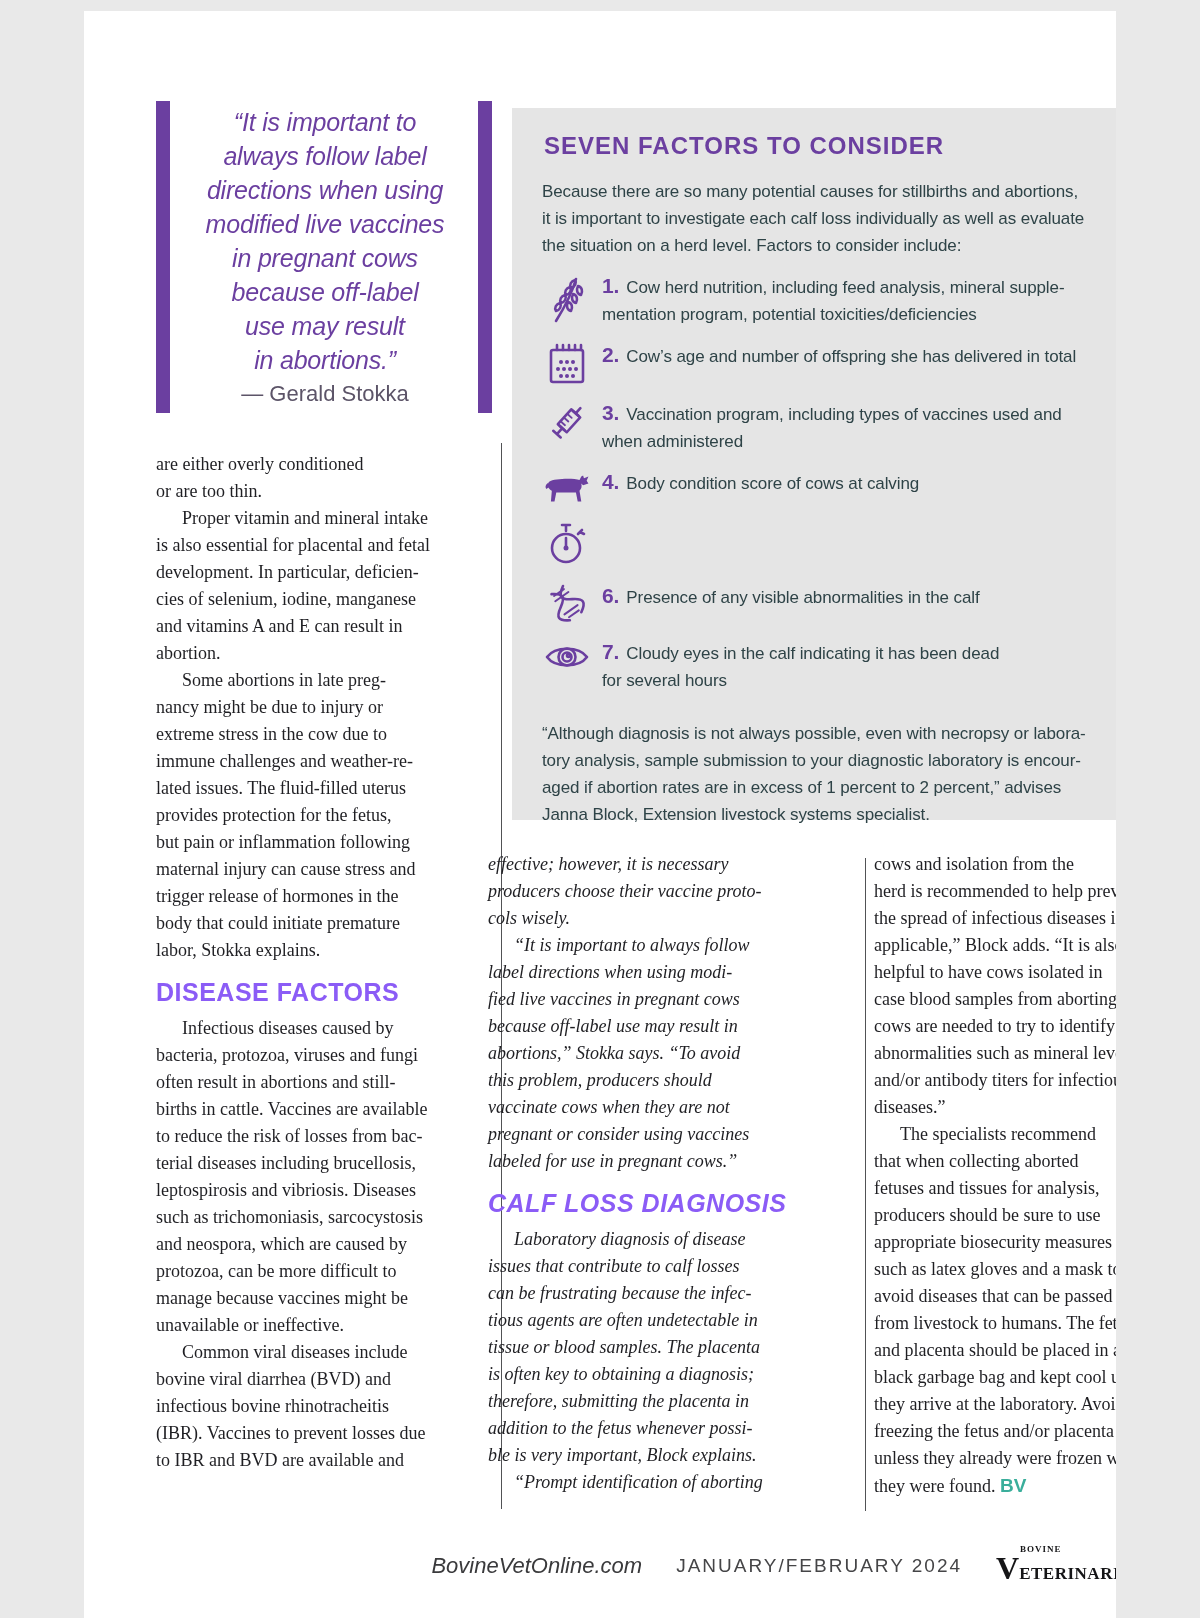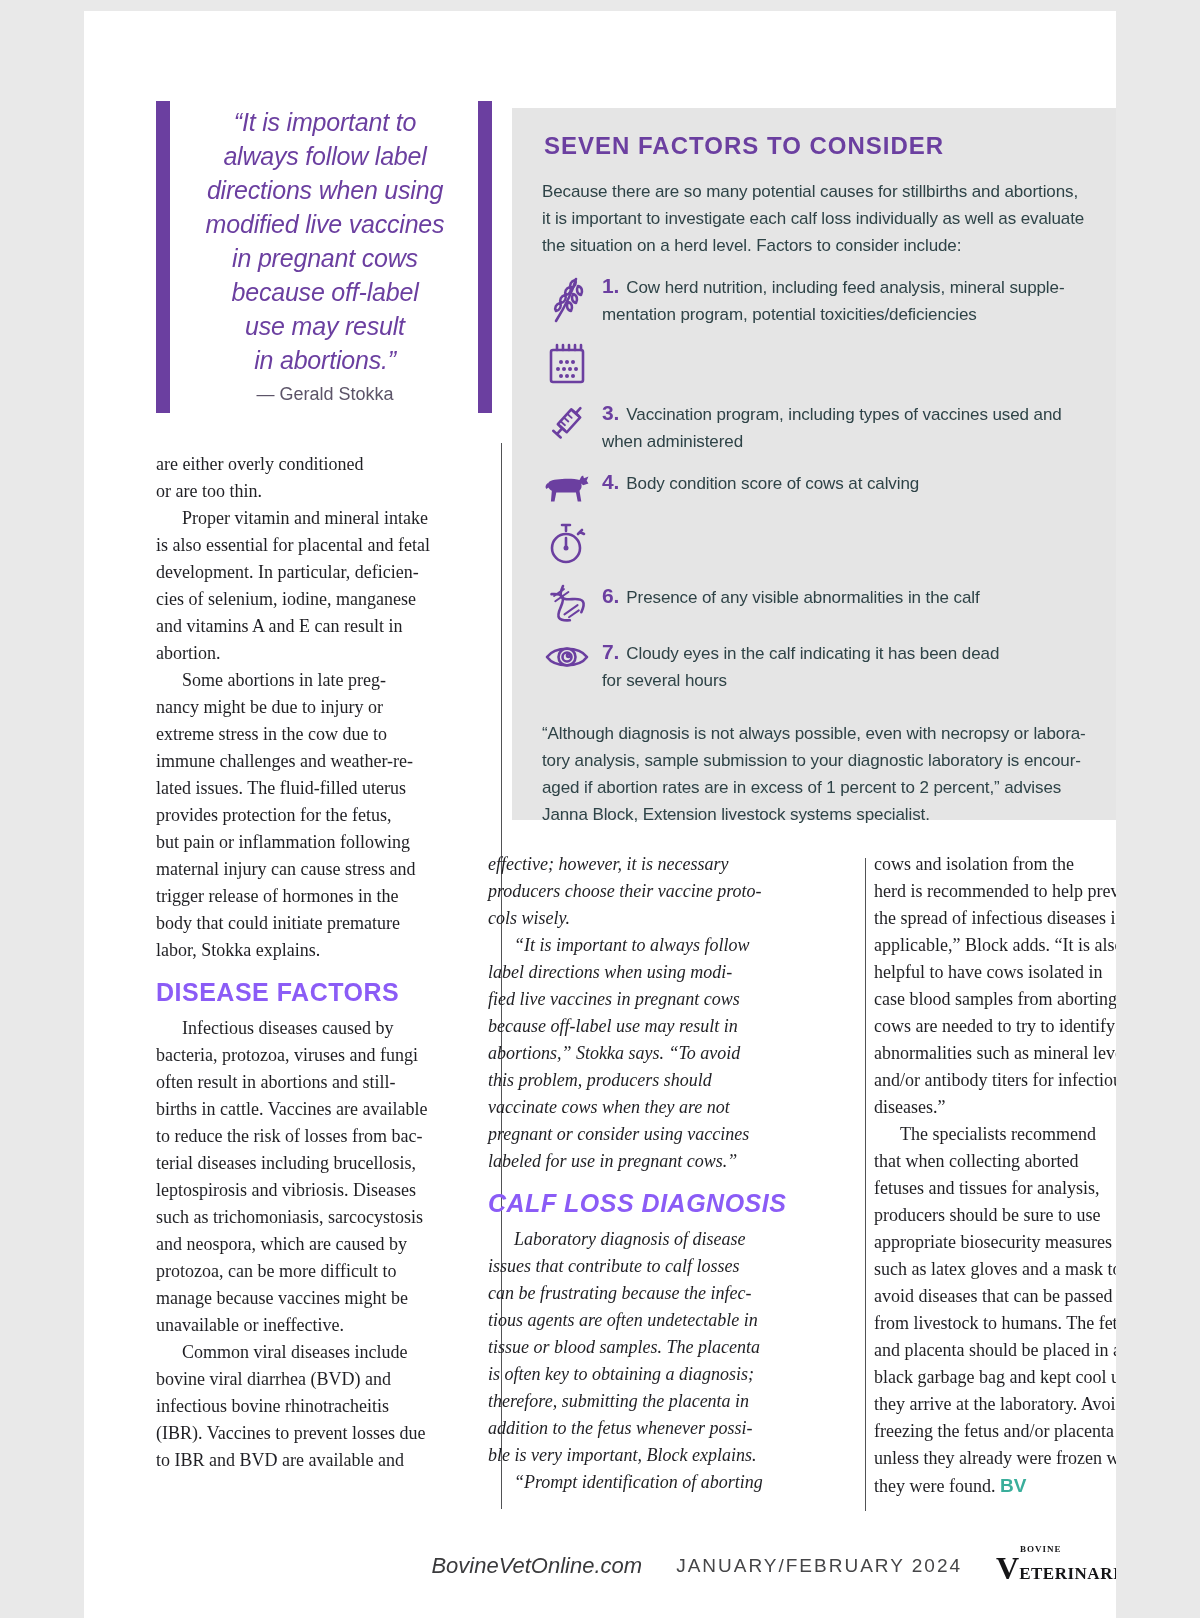--- a/index.html
+++ b/index.html
@@ -5,21 +5,21 @@
   html,body{margin:0;padding:0;background:#e9e9e9;}
   #page{position:relative;width:1032px;height:1618px;background:#ffffff;margin:11px auto;overflow:hidden;
         font-family:"Liberation Sans",sans-serif;}
   
   .pq-bar{position:absolute;width:14px;background:#6B3FA0;}
   #pq-bar-left{left:72px;top:90px;height:312px;}
   #pq-bar-right{left:394px;top:90px;height:312px;}
   #pullquote{position:absolute;left:96px;top:94px;width:290px;text-align:center;}
   #pullquote .pq-text{font-family:"Liberation Sans",sans-serif;font-style:italic;font-size:25px;
       line-height:34px;color:#6B3FA0;white-space:pre-line;letter-spacing:-0.2px;}
-  #pullquote .pq-attr{font-size:18px;line-height:34px;color:#5C5468;margin-top:0;}
+  #pullquote .pq-attr{font-size:22px;line-height:34px;color:#5C5468;margin-top:0;}
   
   #factors-box{position:absolute;left:428px;top:97px;width:705px;height:712px;background:#e5e5e5;
       box-sizing:border-box;padding:24px 30px 22px 30px;color:#2E4347;}
   #factors-title{font-size:24px;font-weight:bold;color:#6B3FA0;letter-spacing:1px;margin:0 0 0 2px;}
   #factors-intro{margin-top:18px;font-size:17px;line-height:27px;white-space:pre;letter-spacing:-0.1px;}
   .factor-row{display:flex;align-items:flex-start;margin-top:13px;}
   .factor-icon{flex:none;width:50px;display:flex;justify-content:center;margin-right:10px;margin-top:1px;}
   .factor-body{font-size:17px;line-height:27px;letter-spacing:-0.1px;}
   .factor-num{font-size:21px;font-weight:bold;color:#6B3FA0;margin-right:7px;}
   .factor-text{white-space:pre;}
@@ -111,20 +111,23 @@
               <circle cx="12" cy="27" r="2"></circle>
                 <circle cx="18" cy="27" r="2"></circle>
                 <circle cx="24" cy="27" r="2"></circle>
                 <circle cx="30" cy="27" r="2"></circle>
               <circle cx="15" cy="34" r="2"></circle>
                 <circle cx="21" cy="34" r="2"></circle>
                 <circle cx="27" cy="34" r="2"></circle>
             </g>
           </svg>
         </span>
+        <div class="factor-body">
+          <span class="factor-num">2.</span><span class="factor-text">Cow’s age and number of offspring she has delivered in total</span>
+        </div>
       </div>
 
       <div class="factor-row">
         <span class="factor-icon">
           <svg class="icon" width="44" height="46" viewBox="0 0 44 46">
             <g transform="rotate(42 22 23)">
               <path d="M22,3 V10 M18,10 H26"></path>
               <rect x="16" y="10" width="12" height="20"></rect>
               <path d="M19,30 H25 M22,30 V38 M17,38 H27"></path>
               <path d="M16,16 H22 M16,21 H22 M16,26 H22" stroke-width="1.8"></path>

